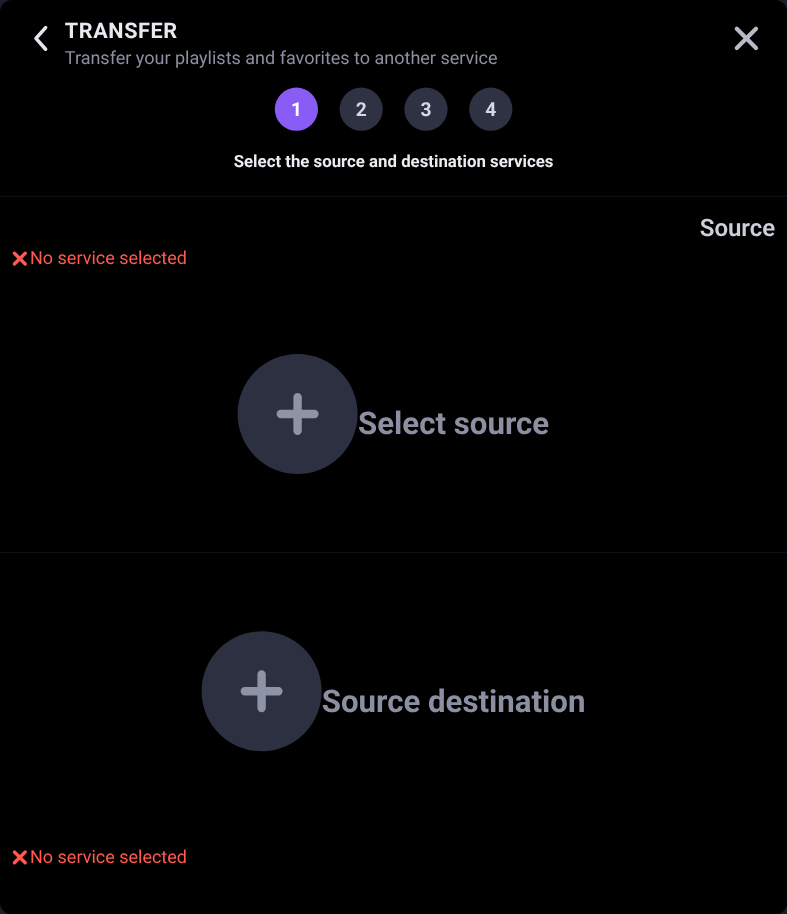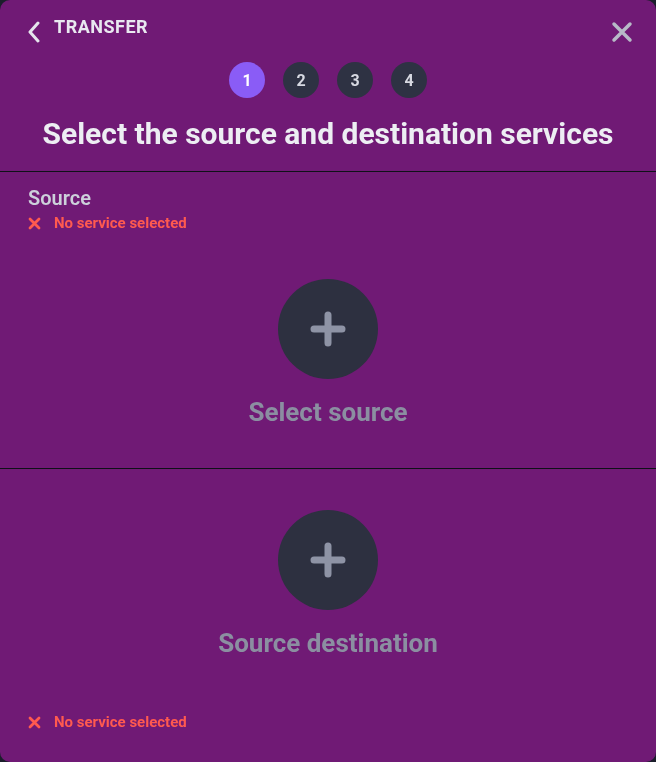--- a/index.html
+++ b/index.html
@@ -7,21 +7,21 @@
     width: 656px;
     height: 762px;
     background: #1b1e2b;
     font-family: -apple-system, BlinkMacSystemFont, "Segoe UI", Roboto, Helvetica, Arial, sans-serif;
     color: #e5e5ec;
     overflow: hidden;
   }
   .app {
     width: 656px;
     height: 762px;
-    background: #701a75;
+    background: #000000;
     border-radius: 10px;
     position: relative;
   }
 
   
   .header {
     padding: 16px 20px 10px 20px;
     display: flex;
     align-items: flex-start;
   }
@@ -80,57 +80,58 @@
     cursor: pointer;
   }
   .step.active {
     background: #8a5cf6;
     color: #ffffff;
   }
 
   
   .subtitle {
     text-align: center;
-    font-size: 30px;
+    font-size: 14px;
     font-weight: 700;
     color: #edeef3;
     margin-top: 18px;
     margin-bottom: 20px;
   }
 
   .divider {
     height: 1px;
     background: #0f1118;
     width: 100%;
   }
 
   
   .section-header {
-    padding: 14px 10px 6px 28px;
+    padding: 14px 10px 6px 10px;
+    text-align: right;
   }
   .section-title {
     font-size: 20px;
     font-weight: 600;
     color: #cdd0db;
   }
   .error-row {
     display: flex;
     align-items: center;
-    gap: 13px;
+    gap: 2px;
     margin-top: 4px;
     color: #ff5a4f;
     font-size: 15px;
-    font-weight: 700;
+    font-weight: 400;
   }
   .error-row svg { flex-shrink: 0; }
 
   .select-block {
     height: 230px;
     display: flex;
-    flex-direction: column;
+    flex-direction: row;
     align-items: center;
     justify-content: center;
     cursor: pointer;
   }
   .plus-circle {
     width: 100px;
     height: 100px;
     border-radius: 50%;
     background: #2d3040;
     display: flex;
@@ -152,20 +153,21 @@
 <div class="app">
 
   <div class="header">
     <div class="back-btn">
       <svg width="14" height="22" viewBox="0 0 14 22" fill="none">
         <path d="M11 2 L3 11 L11 20" stroke="currentColor" stroke-width="3" stroke-linecap="round" stroke-linejoin="round"></path>
       </svg>
     </div>
     <div class="header-text">
       <div class="header-title">TRANSFER</div>
+      <div class="header-sub">Transfer your playlists and favorites to another service</div>
     </div>
     <div class="close-btn">
       <svg width="22" height="22" viewBox="0 0 22 22">
         <path d="M3 3 L19 19 M19 3 L3 19" stroke="currentColor" stroke-width="3.5" stroke-linecap="round"></path>
       </svg>
     </div>
   </div>
 
   <div class="steps">
     <div class="step active">1</div>

